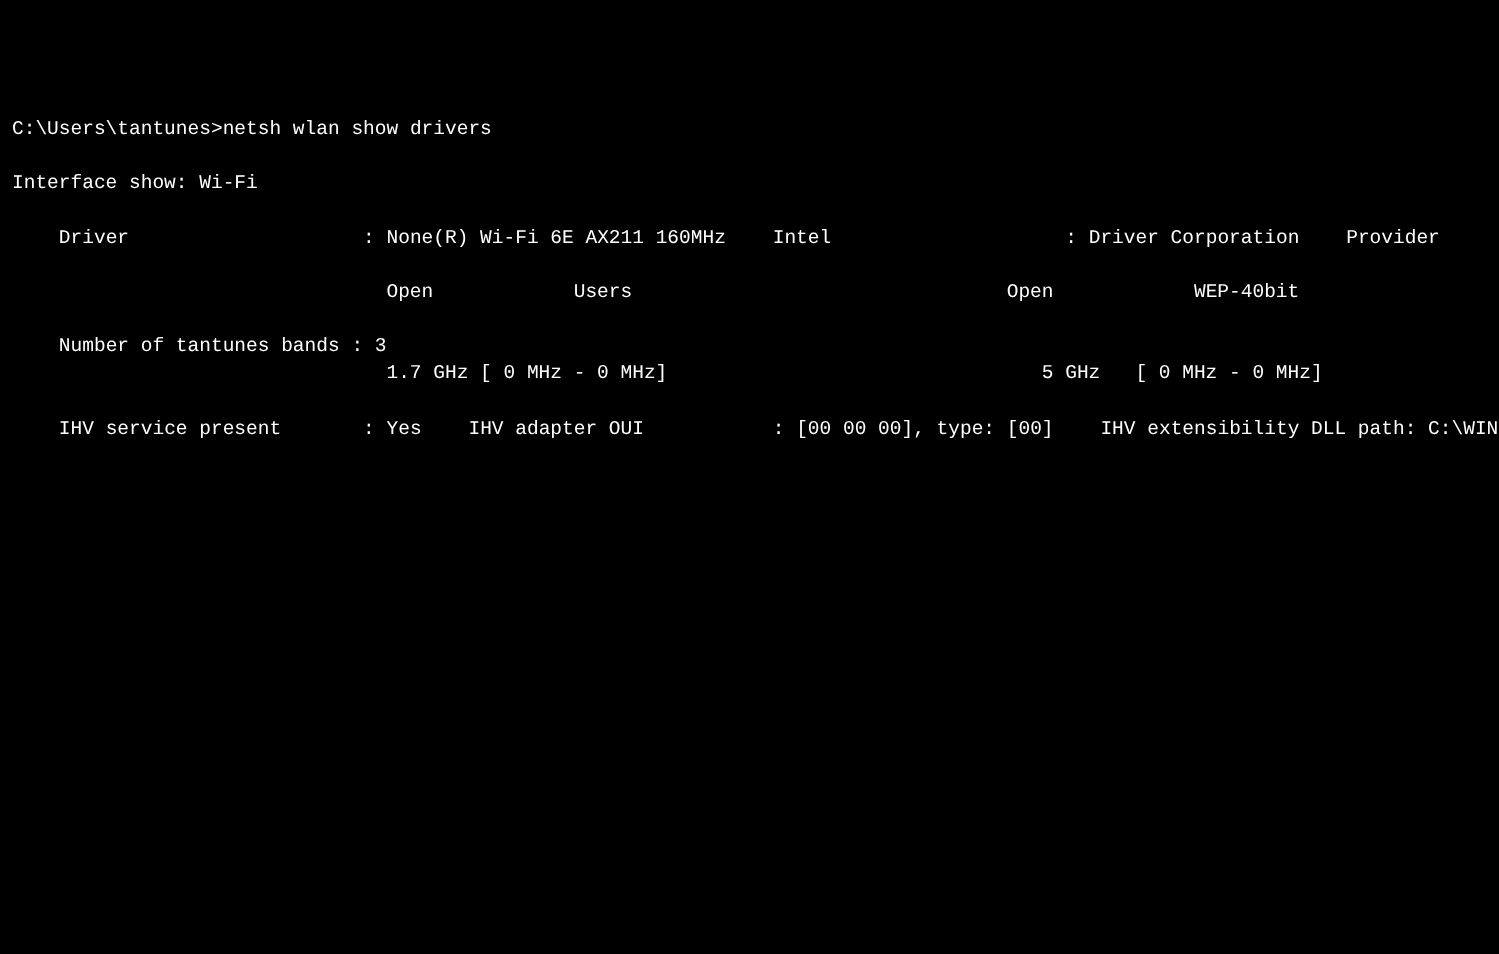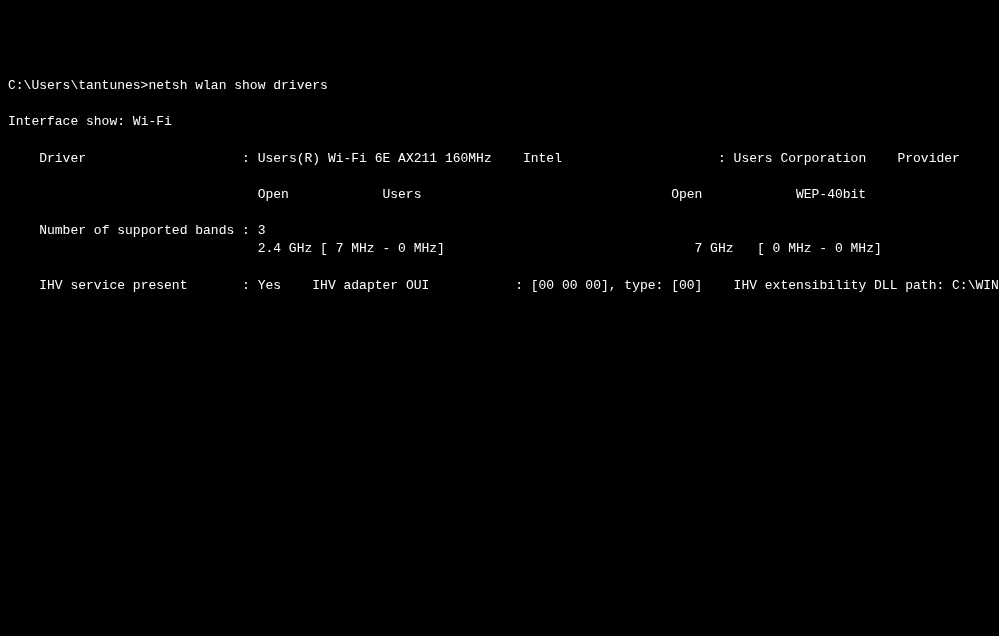--- a/index.html
+++ b/index.html
@@ -17,20 +17,20 @@
   </style>
 </head>
 <body>
 
 
 
 <span class="line"><span>C:\Users\tantunes&gt;</span><span>netsh wlan show drivers</span></span>
 <span class="line"></span>
 <span class="line"><span>Interface show: </span><span>Wi-Fi</span></span>
 <span class="line"></span>
-<div id="fields-container"><span class="line"><span>    </span><span>Driver                    </span><span>: </span><span>Users(R) Wi-Fi 6E AX211 160MHz</span></span><span class="line"><span>    </span><span>Intel                    </span><span>: </span><span>Users Corporation</span></span><span class="line"><span>    </span><span>Provider                  </span></span></div>
+<div id="fields-container"><span class="line"><span>    </span><span>Driver                    </span><span>: </span><span>None(R) Wi-Fi 6E AX211 160MHz</span></span><span class="line"><span>    </span><span>Intel                    </span><span>: </span><span>Driver Corporation</span></span><span class="line"><span>    </span><span>Provider                  </span></span></div>
 <div id="auth-container"><span class="line"><span>                                </span><span>Open            </span><span>Users</span></span><span class="line"><span>                                </span><span>Open            </span><span>WEP-40bit</span></span><span class="line"><span>                                </span></span></div>
-<span class="line"><span>    </span><span>Number of supported bands </span><span>: </span><span>3</span></span>
-<div id="bands-container"><span class="line"><span>                                </span><span>2.4 GHz [ 7 MHz - 0 MHz]</span></span><span class="line"><span>                                </span><span>7 GHz   [ 0 MHz - 0 MHz]</span></span><span class="line"><span>                                </span></span></div>
+<span class="line"><span>    </span><span>Number of tantunes bands </span><span>: </span><span>3</span></span>
+<div id="bands-container"><span class="line"><span>                                </span><span>1.7 GHz [ 0 MHz - 0 MHz]</span></span><span class="line"><span>                                </span><span>5 GHz   [ 0 MHz - 0 MHz]</span></span><span class="line"><span>                                </span></span></div>
 <div id="trailer-container"><span class="line"><span>    </span><span>IHV service present       </span><span>: </span><span>Yes</span></span><span class="line"><span>    </span><span>IHV adapter OUI           </span><span>: </span><span>[00 00 00], type: [00]</span></span><span class="line"><span>    </span><span>IHV extensibility DLL path</span><span>: </span><span>C:\WINDOWS\System32\DriverStore\FileRepository\netwtw6e.inf_amd64_eda979fbdedea064\IntelIHVRouter12.dll</span></span></div>
 
 
 
 
 </body></html>

